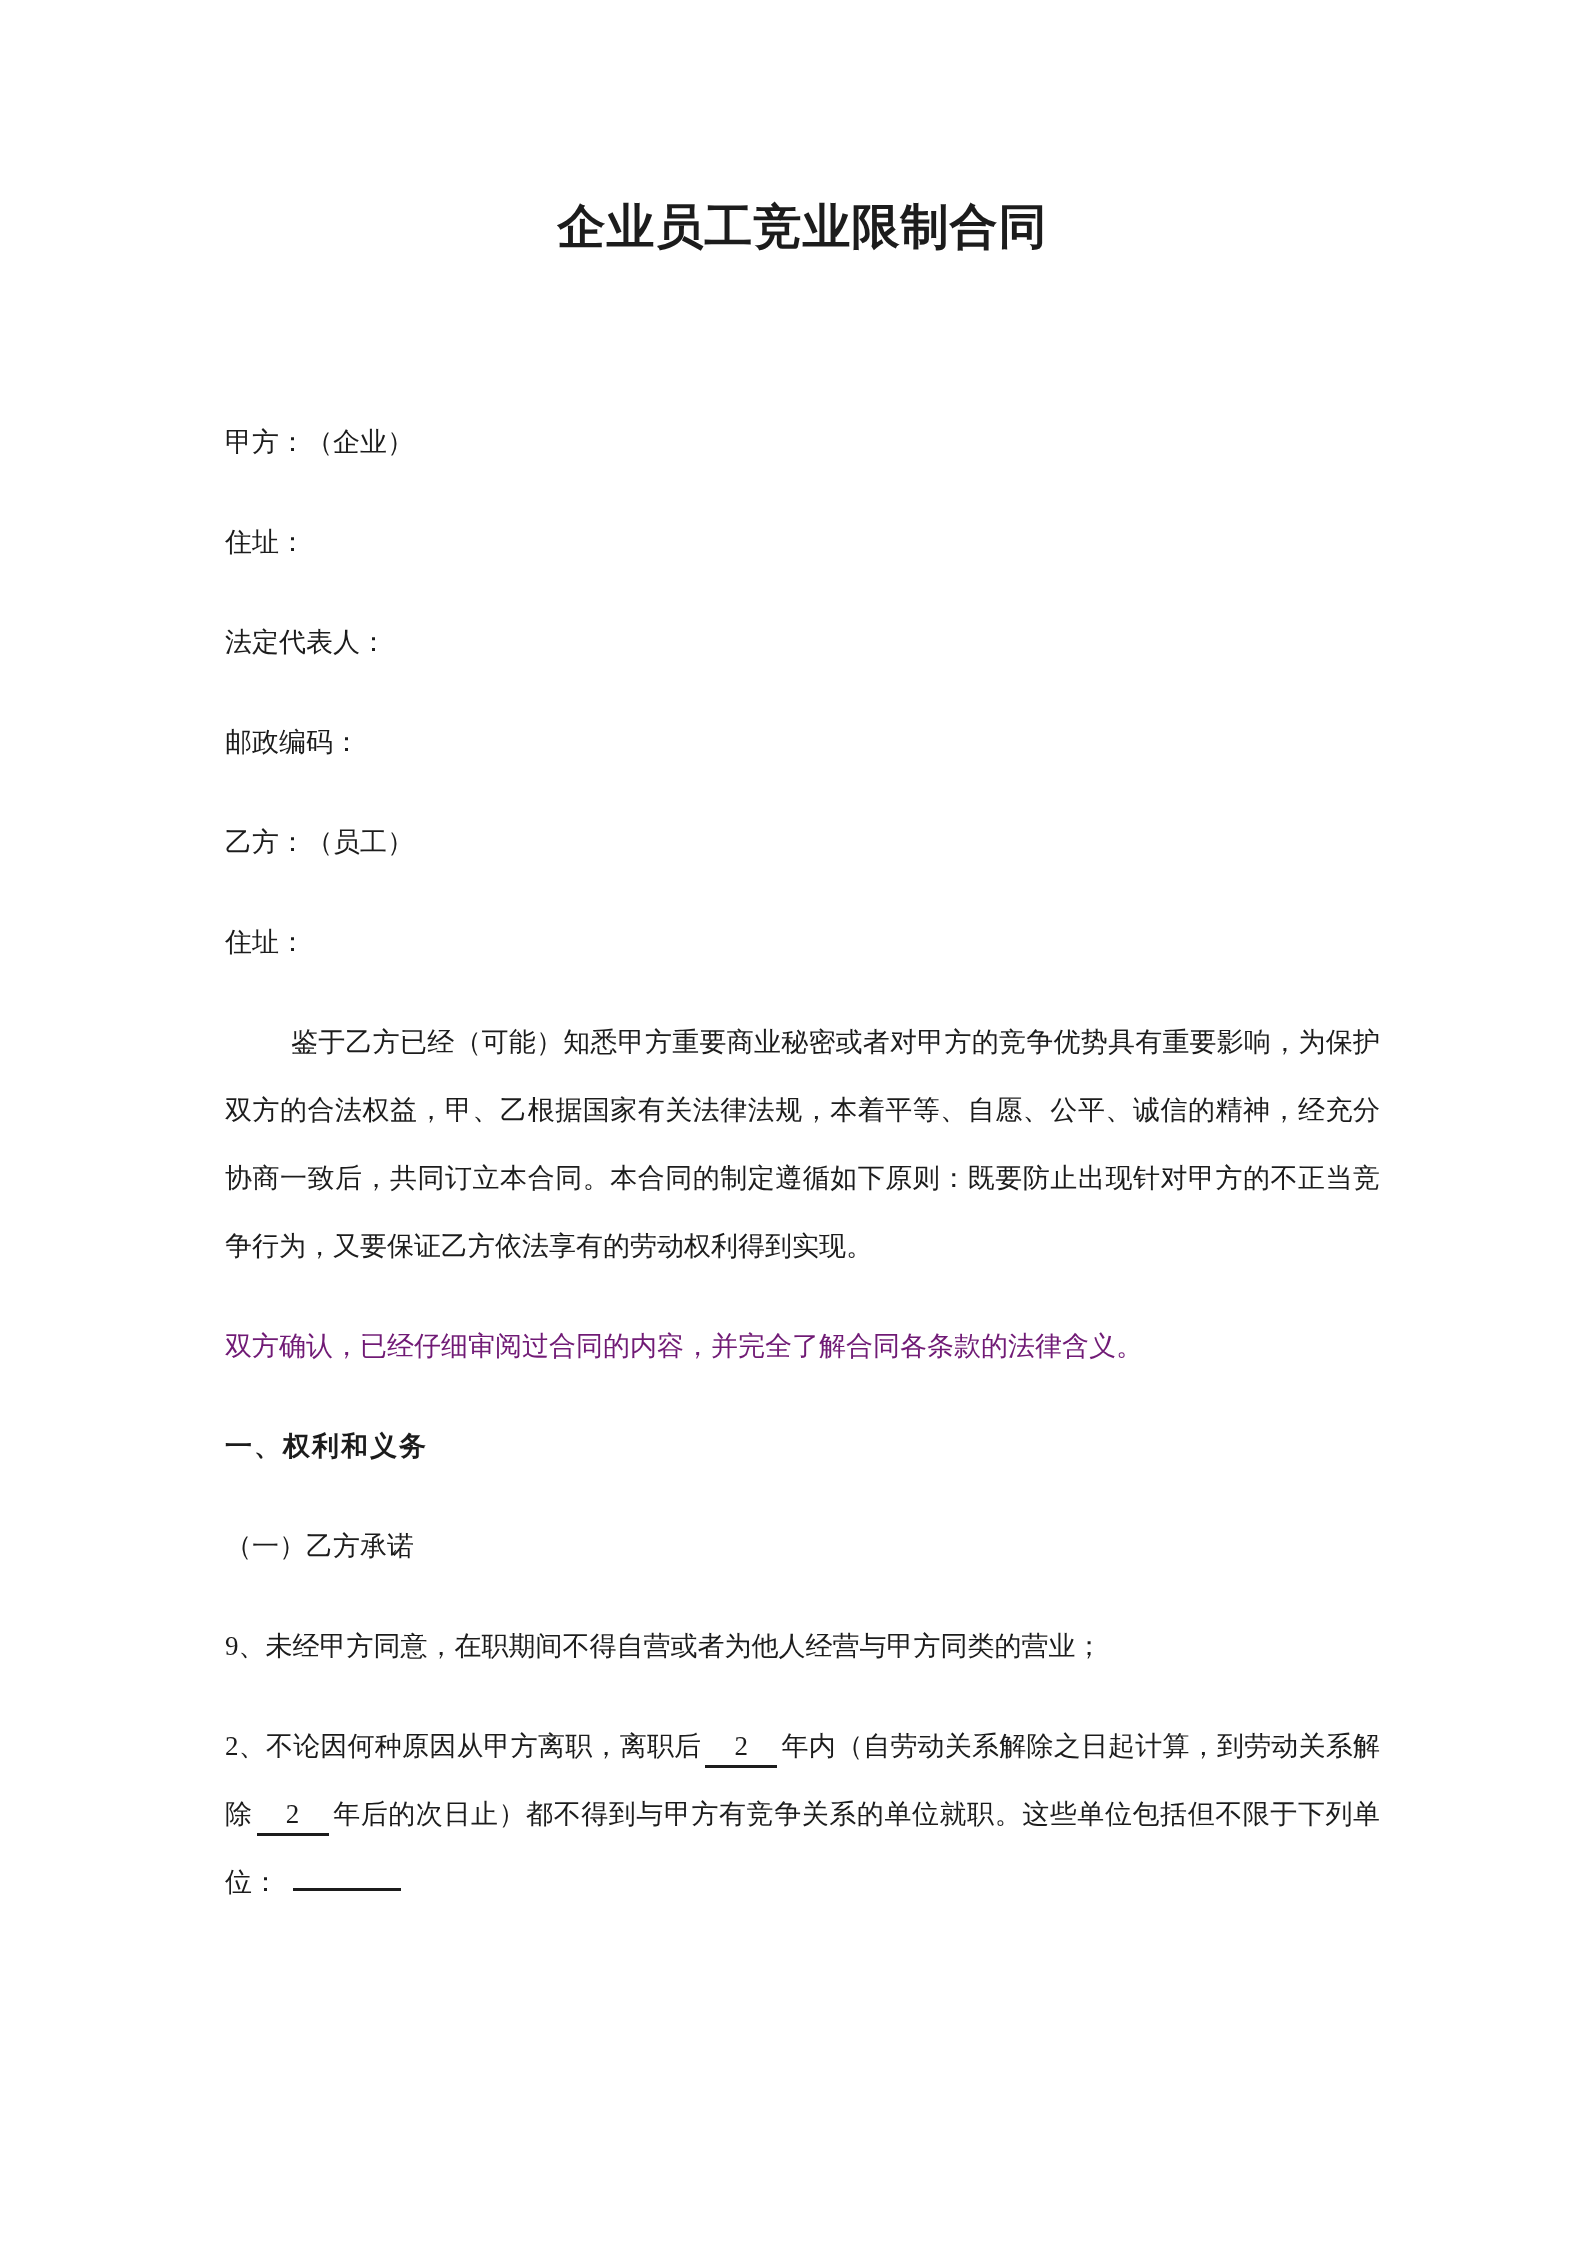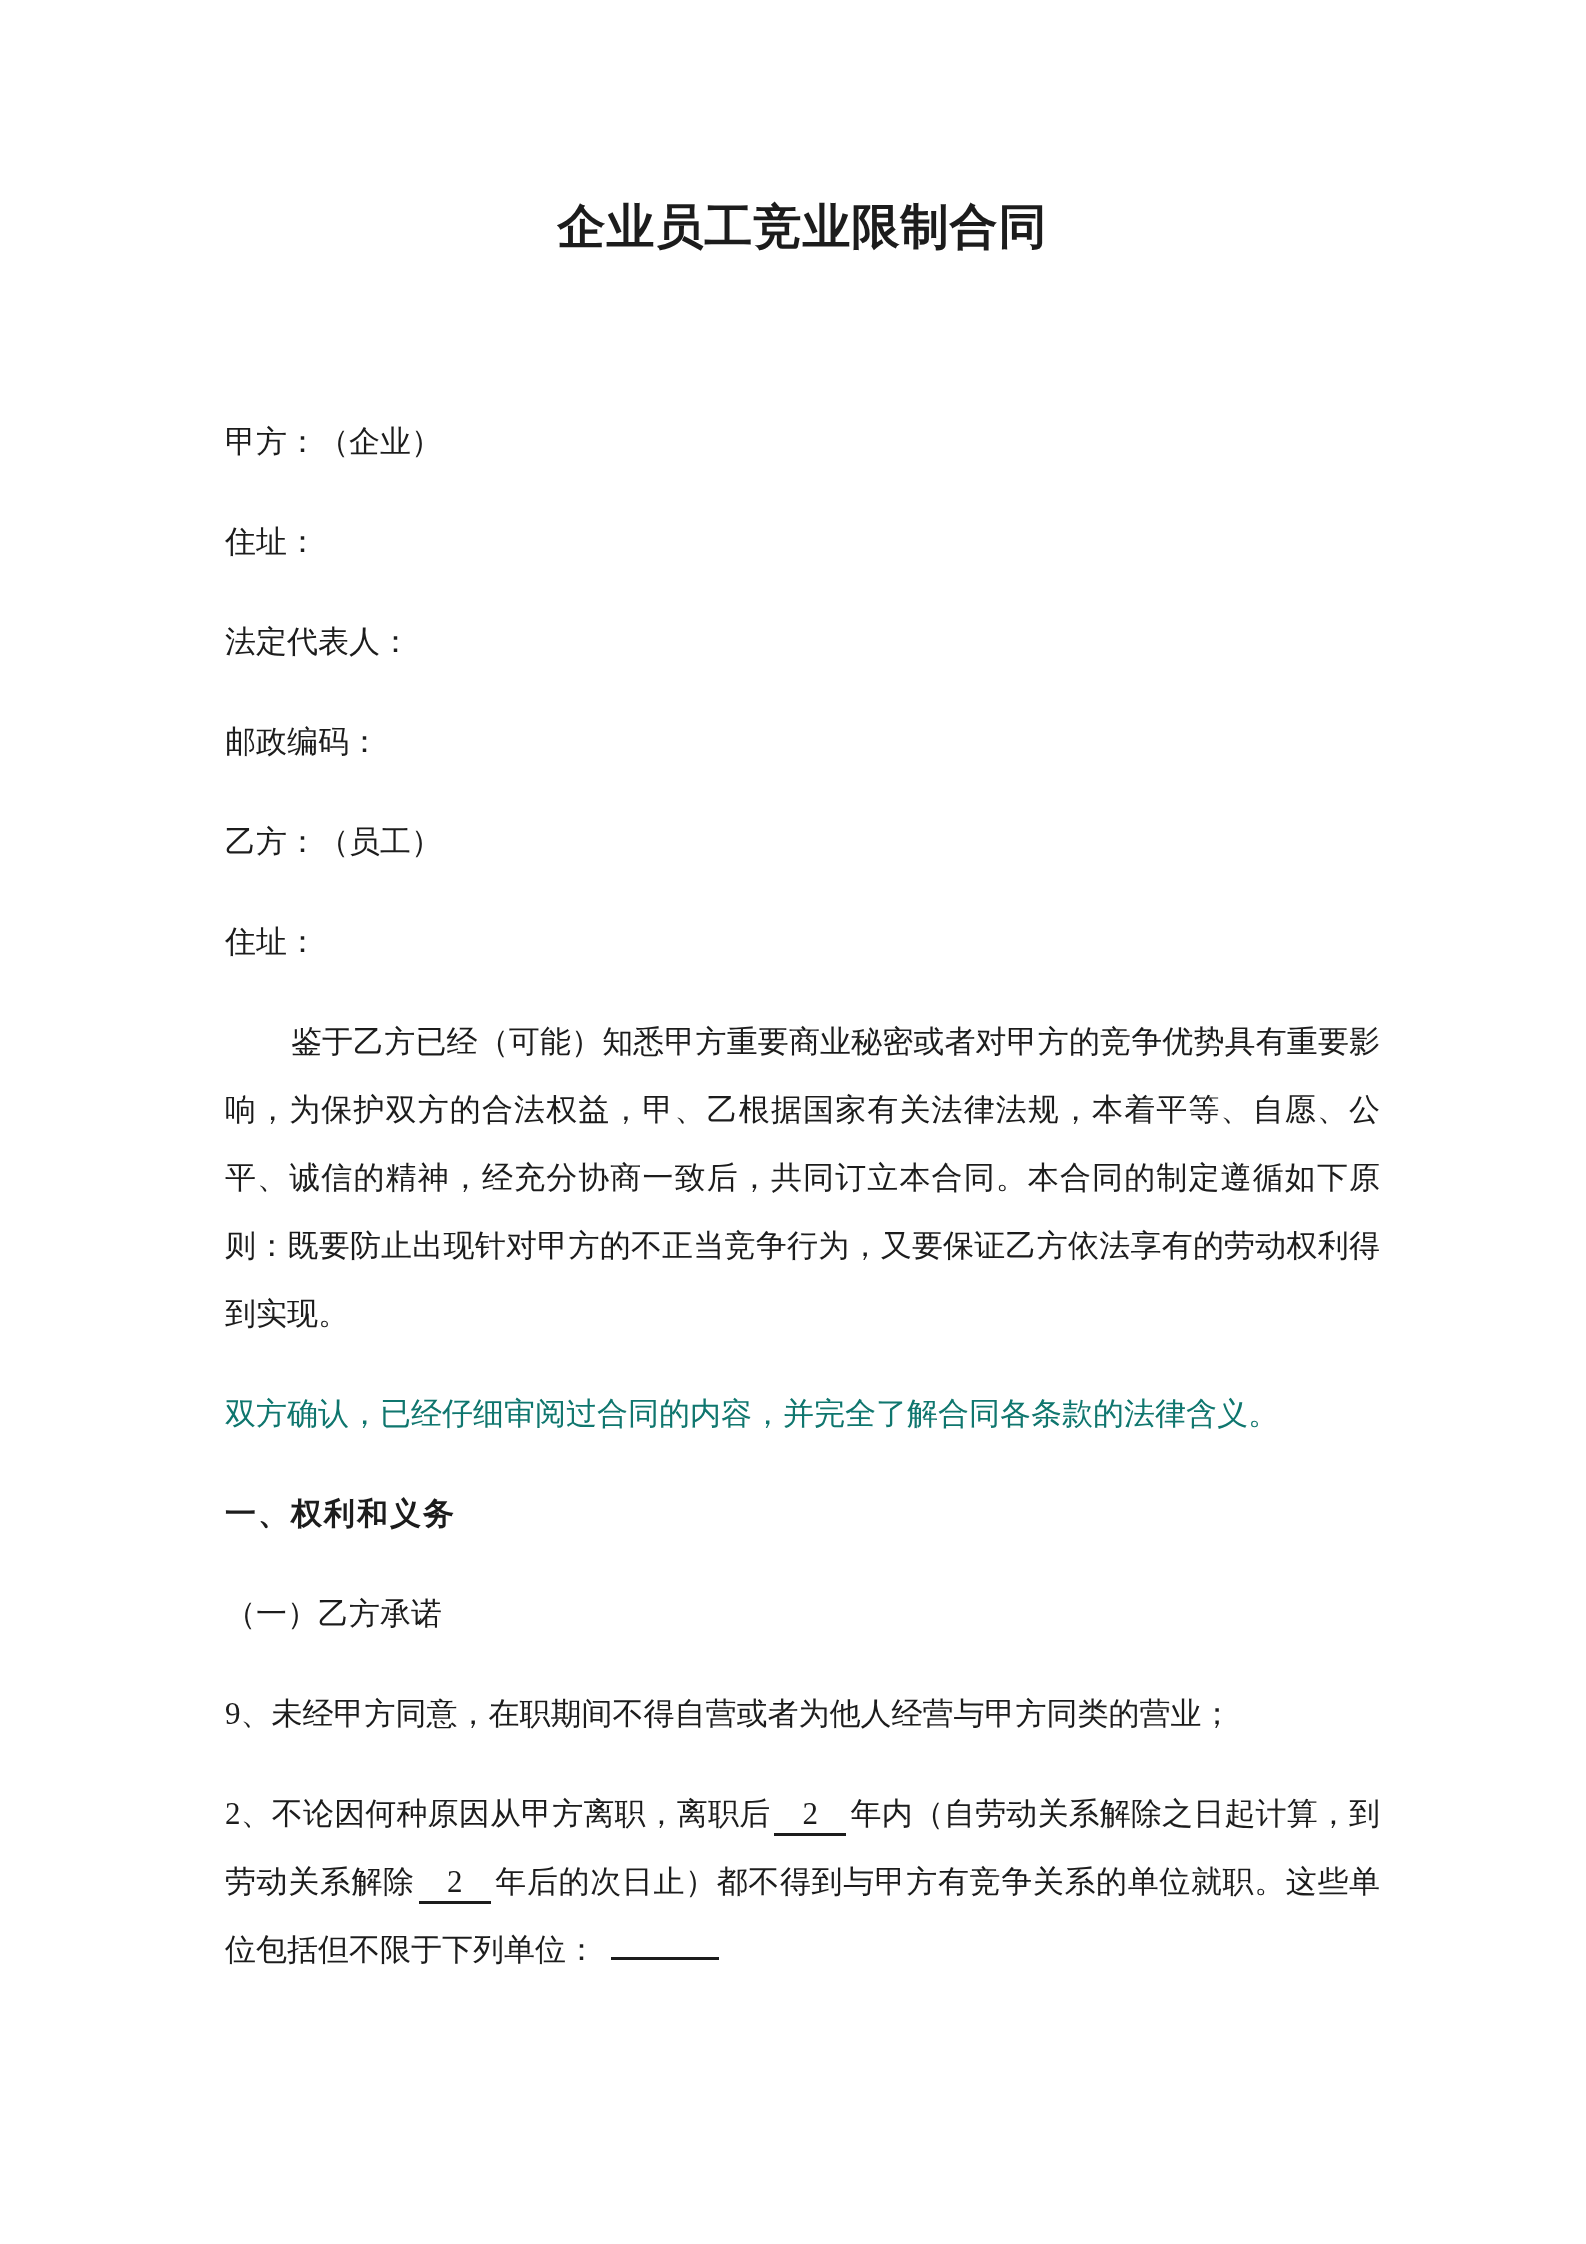--- a/index.html
+++ b/index.html
@@ -20,32 +20,32 @@
   }
   .doc-title {
     font-size: 48px;
     line-height: 58px;
     font-weight: bold;
     text-align: center;
     margin: 0 0 152px 0;
     letter-spacing: 1px;
   }
   p.line {
-    font-size: 31px;
+    font-size: 27px;
     line-height: 68px;
     margin: 0 0 32px 0;
   }
   .justify {
     text-align: justify;
   }
   .indent2 {
     text-indent: 66px;
   }
   .red-text {
-    color: #0f766e;
+    color: #701a75;
   }
   .section-heading {
     font-family: Liberation Serif, serif;
     font-weight: bold;
     letter-spacing: 2px;
   }
   .blank {
     display: inline-block;
     min-width: 72px;
     border-bottom: 3px solid #1c1c1c;

